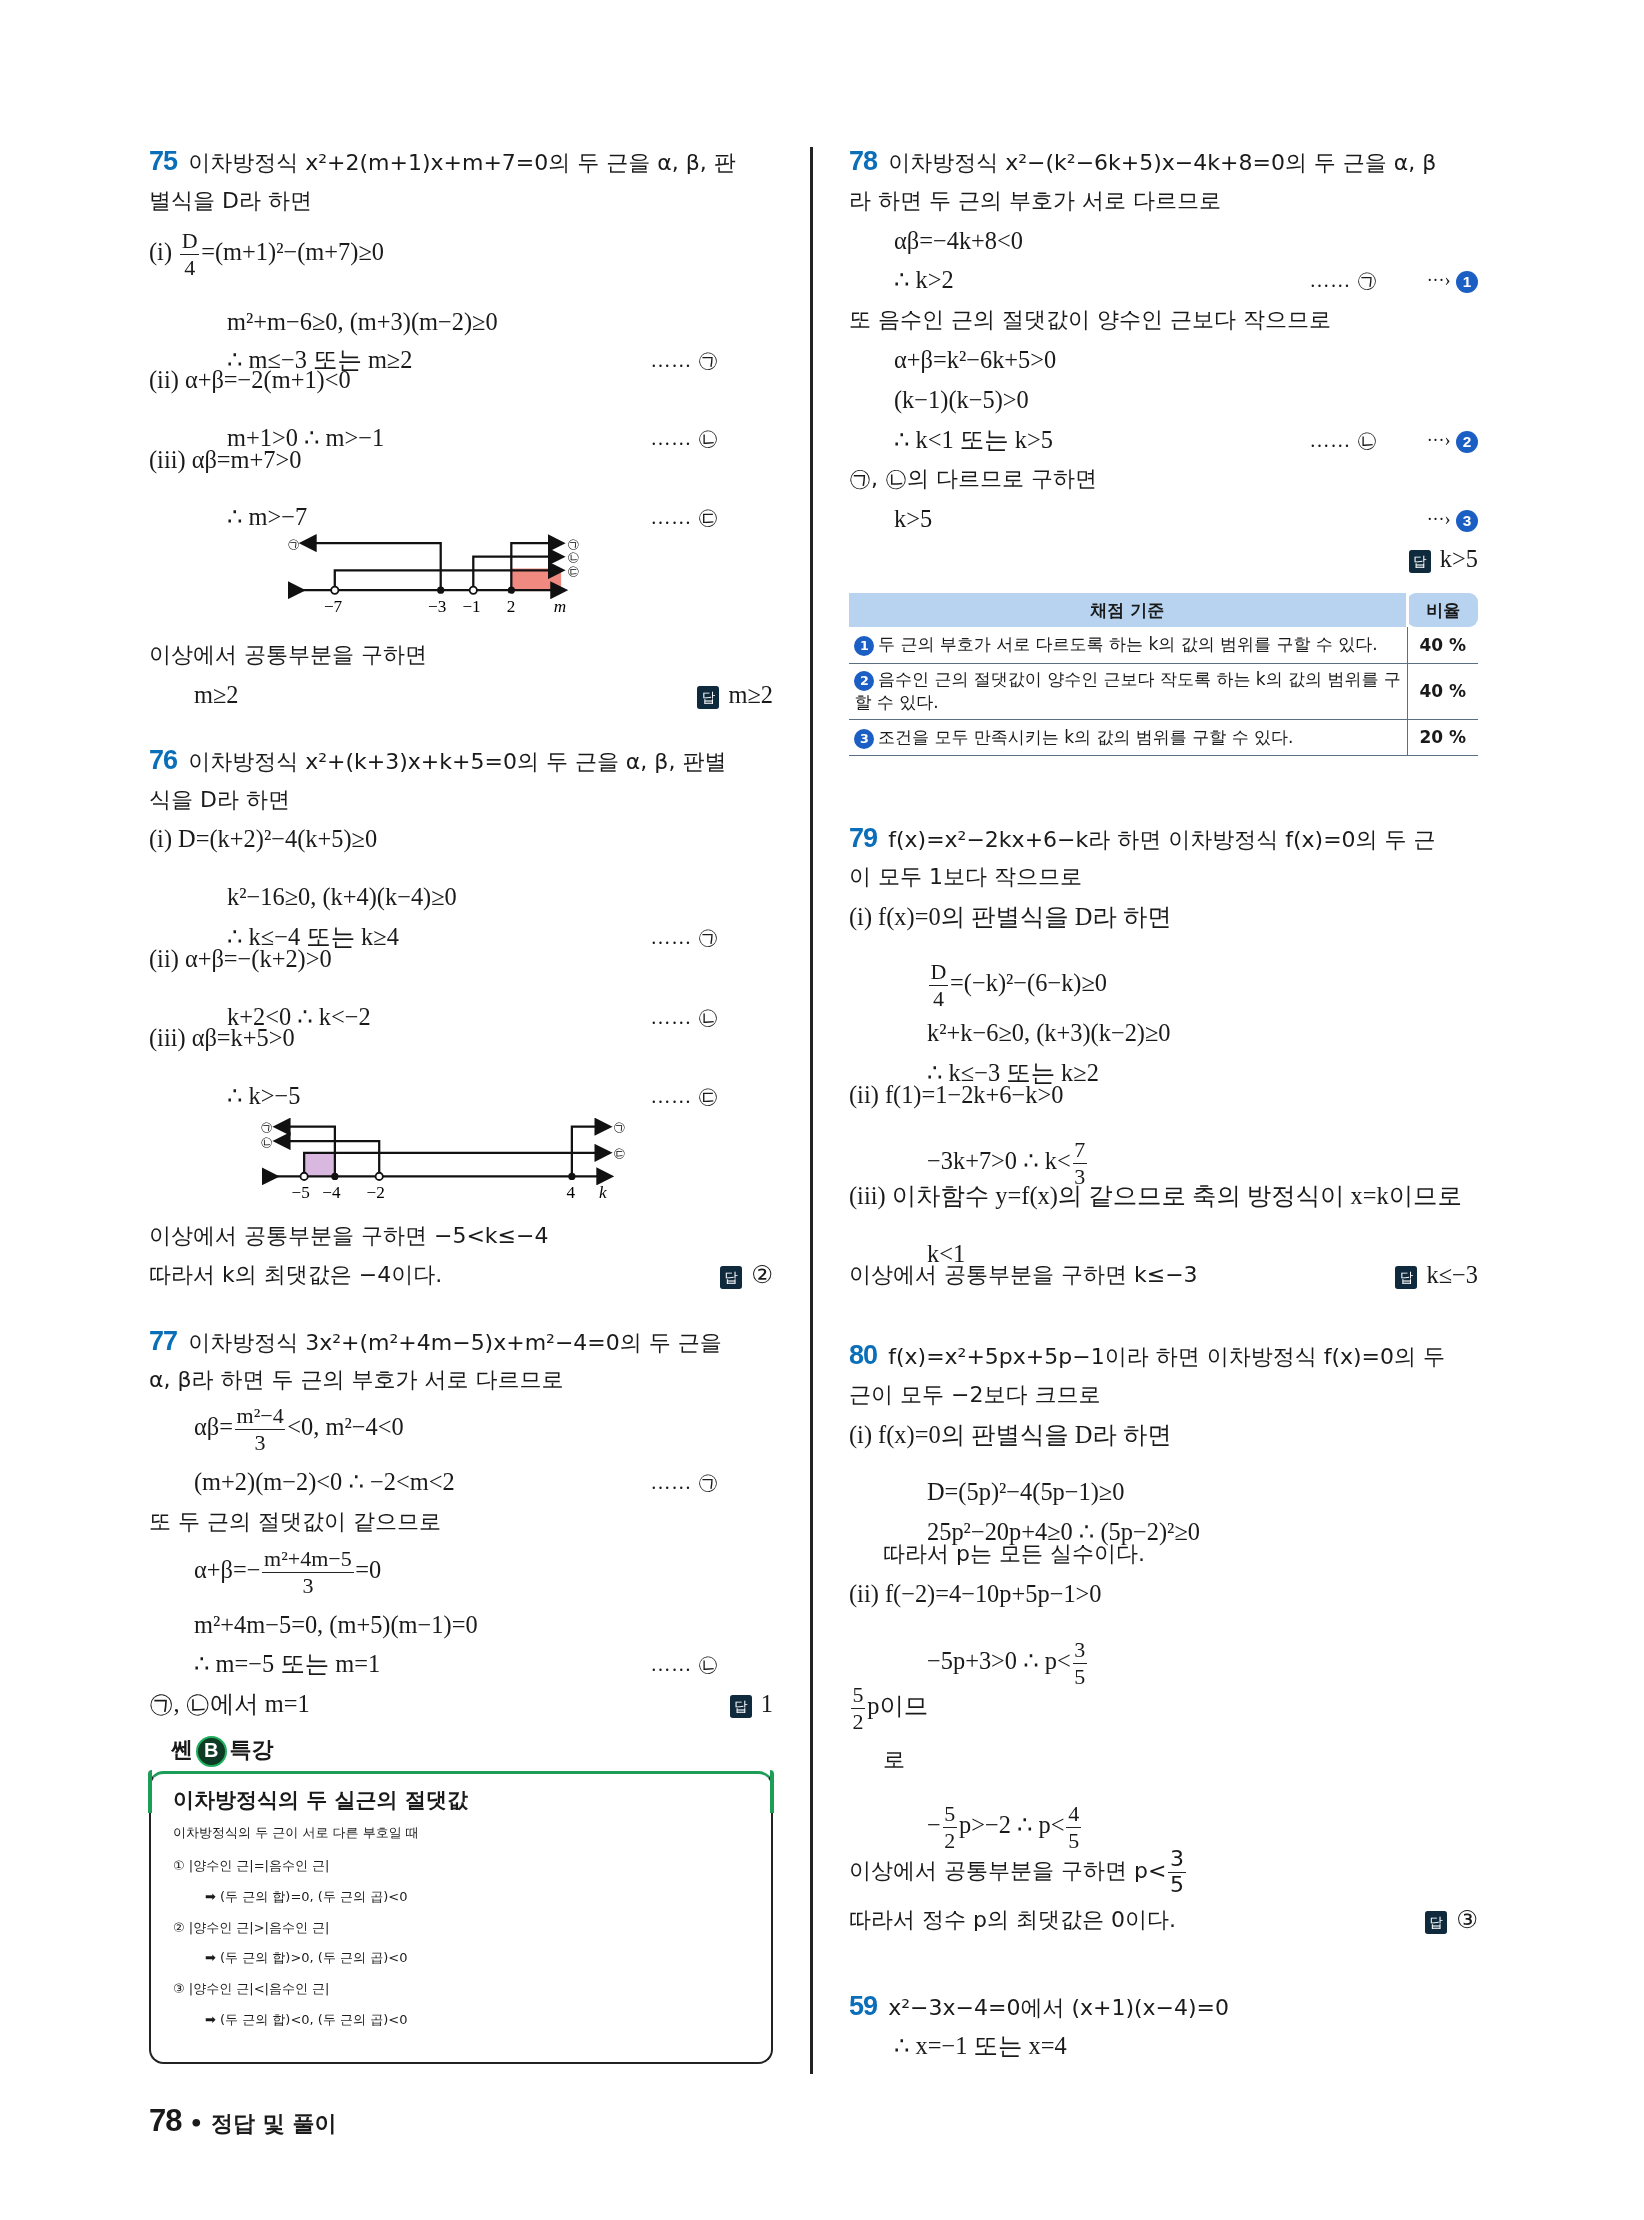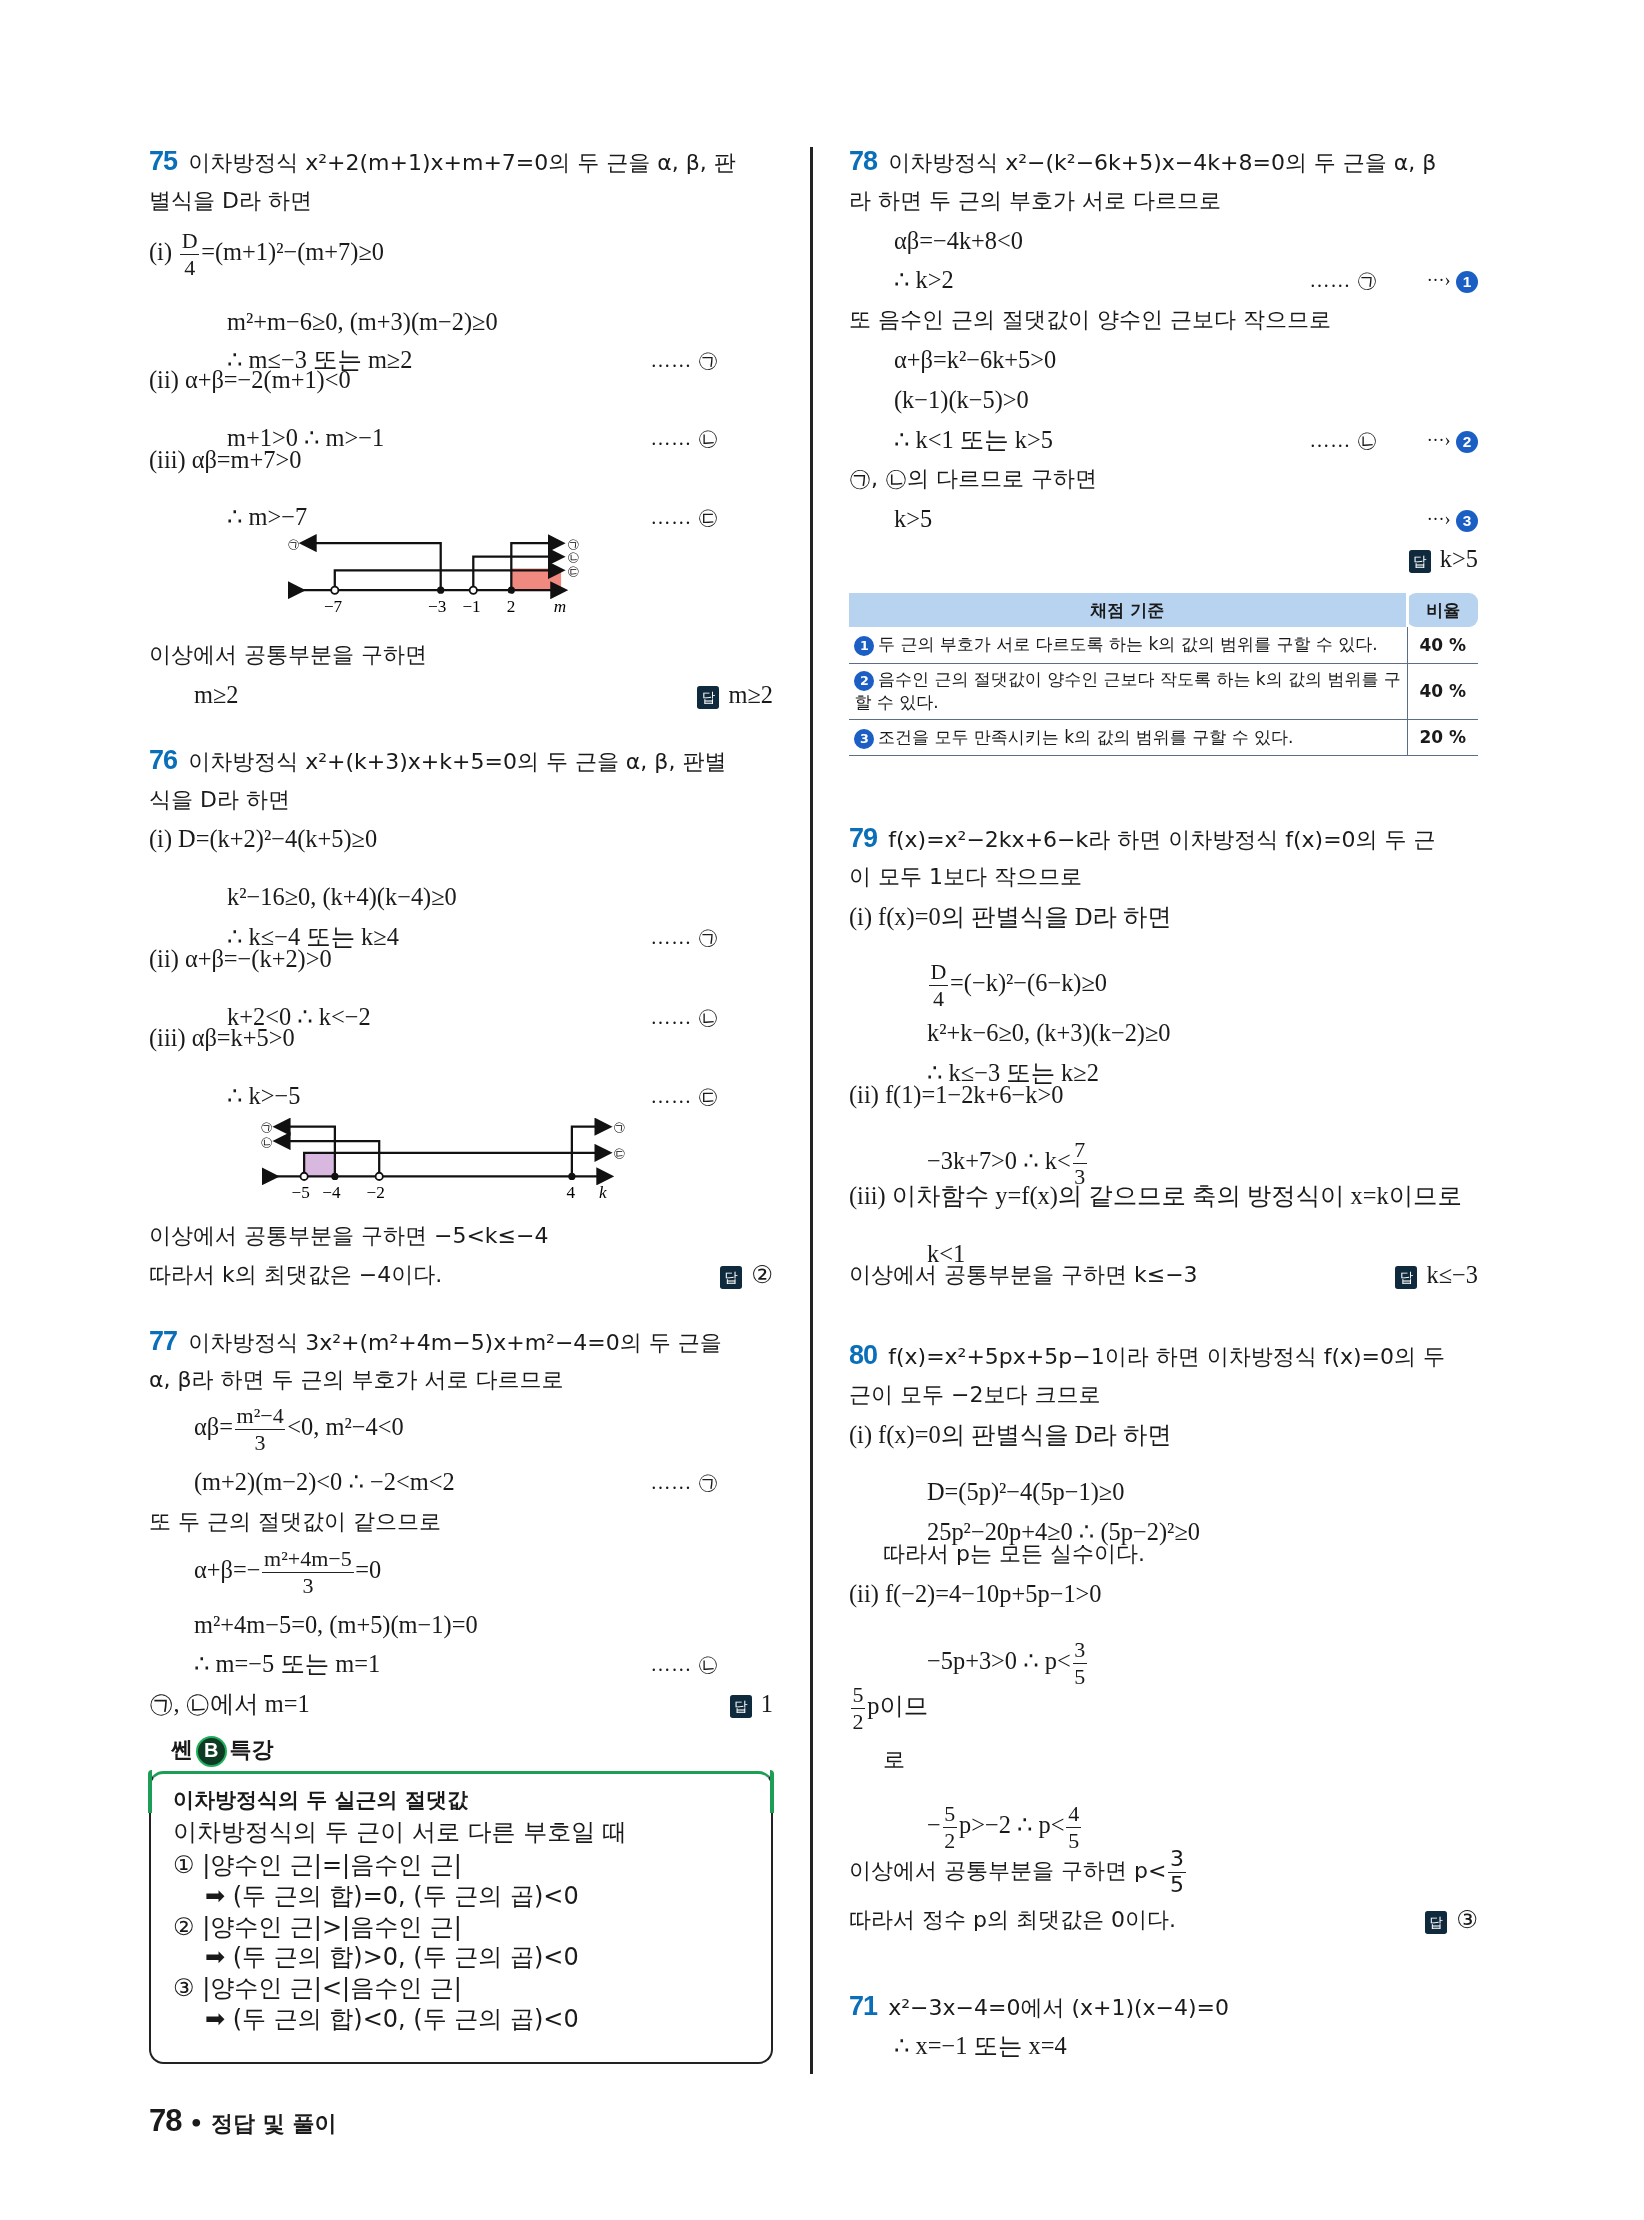--- a/index.html
+++ b/index.html
@@ -37,21 +37,21 @@
   .score td.pct { text-align: center; font-weight: bold; border-left: 1.8px solid #5a6f86; width: 71px; }
   .score th.pct { border-left: 3.6px solid #fff; border-radius: 9px; }
   .sbadge { display: inline-block; width: 20px; height: 20px; border-radius: 50%; background: #1c5fc4; color: #fff; font-weight: bold; font-size: 12.7px; line-height: 20px; text-align: center; margin-right: 3.6px; }
 
   
   .tip-head { position: absolute; left: 22px; top: 1592px; font-family: "DejaVu Sans", sans-serif; font-size: 22px; font-weight: bold; }
   .tip-b { display: inline-block; width: 31px; height: 31px; border-radius: 50%; background: #0d3b24; border: 2.7px solid #1fae5c; color: #fff; text-align: center; line-height: 25px; font-family: "Liberation Sans", sans-serif; font-weight: bold; font-size: 20px; vertical-align: middle; margin: 0 2.7px; }
   .tip-box { position: absolute; left: 0; top: 1628px; width: 624px; height: 293px; border: 2.7px solid #222; border-top: 3.6px solid #1d9e57; border-radius: 14.5px; }
   .tip-box::before { content: ""; position: absolute; left: -2.7px; top: -3.6px; width: 3.6px; height: 43px; background: #1d9e57; border-radius: 14.5px 0 0 0; }
   .tip-box::after { content: ""; position: absolute; right: -2.7px; top: -3.6px; width: 3.6px; height: 43px; background: #1d9e57; border-radius: 0 14.5px 0 0; }
-  .tip-line { position: absolute; left: 22px; height: 31px; line-height: 31px; font-family: "DejaVu Sans", sans-serif; font-size: 24px; white-space: nowrap; }
+  .tip-line { position: absolute; left: 22px; height: 31px; line-height: 31px; font-family: "DejaVu Sans", sans-serif; font-size: 13px; white-space: nowrap; }
   .tip-title { font-weight: bold; font-size: 21px; }
   .tip-sub { left: 54px; }
 
   .footer { position: absolute; left: 149px; top: 2103px; font-family: "DejaVu Sans", sans-serif; font-weight: bold; font-size: 22px; }
   .footer .pg { font-family: "Liberation Sans", sans-serif; font-size: 31px; letter-spacing: -0.9px; }
 </style>
 </head>
 <body>
 
 <div class="page">
@@ -265,21 +265,21 @@
       <div class="line kor" style="left:34px;top:1599px">로</div>
       <div class="line ind1" style="top:1637px;height:54px;line-height:54px"><span>−</span><span class="frac"><span class="n">5</span><span class="d">2</span></span><span>p&gt;−2     ∴ p&lt;</span><span class="frac"><span class="n">4</span><span class="d">5</span></span></div>
       <div class="line kor" style="top:1701px;height:54px;line-height:54px"><span>이상에서 공통부분을 구하면     p&lt;</span><span class="frac"><span class="n">3</span><span class="d">5</span></span></div>
       <div class="line kor" style="top:1759px">따라서 정수 p의 최댓값은 0이다.</div>
       <div class="line" style="top:1759px">
           <span class="answer"><span class="ans-icon">답</span><span>③</span></span>
         </div>
     </div>
 
     <div>
-      <div class="line kor" style="top:1845px"><span class="num">71</span><span>x²−3x−4=0에서     (x+1)(x−4)=0</span></div>
+      <div class="line kor" style="top:1845px"><span class="num">59</span><span>x²−3x−4=0에서     (x+1)(x−4)=0</span></div>
       <div class="line ind2" style="top:1885px">∴ x=−1 또는 x=4</div>
     </div>
   </div>
 
   <div class="footer">
     <span class="pg">78</span>
     <span>• 정답 및 풀이</span>
   </div>
 </div>
 

